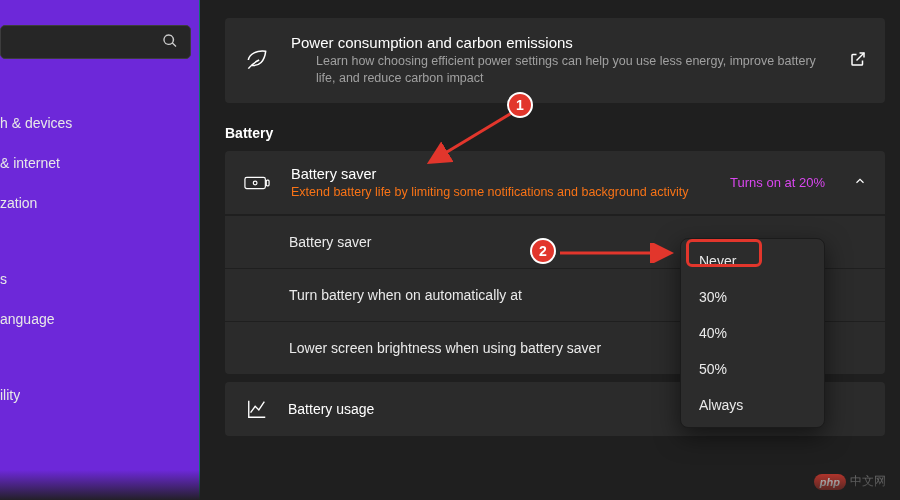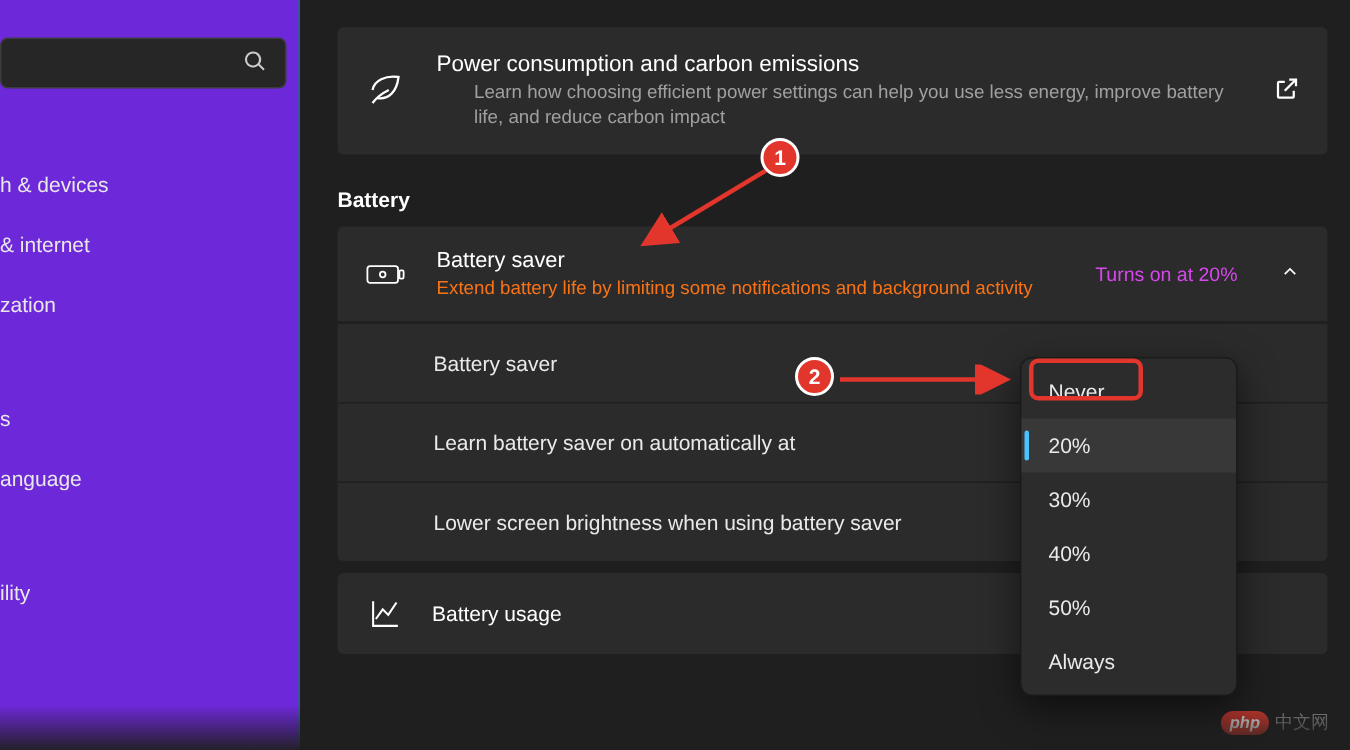--- a/index.html
+++ b/index.html
@@ -250,38 +250,37 @@
         <div class="desc">Extend battery life by limiting some notifications and background activity</div>
       </div>
       <div class="status">Turns on at 20%</div>
       <span class="chev">
         <svg viewBox="0 0 24 24">
             <path d="M6 15l6-6 6 6"></path>
           </svg>
       </span>
     </div>
     <div class="sub-row">Battery saver</div>
-    <div class="sub-row">Learn battery saver on automatically at</div>
+    <div class="sub-row">Turn battery when on automatically at</div>
     <div class="sub-row">Lower screen brightness when using battery saver</div>
   </div>
 
   <div class="usage-card">
     <span class="icon-slot">
       <svg viewBox="0 0 24 24">
           <path d="M3 3v18h18"></path>
           <path d="M5 16l5-7 4 4 6-9"></path>
         </svg>
     </span>
     <div class="title">Battery usage</div>
   </div>
 </div>
 
 <div class="dropdown">
   <div class="dropdown-item">Never</div>
-  <div class="dropdown-item selected">20%</div>
   <div class="dropdown-item">30%</div>
   <div class="dropdown-item">40%</div>
   <div class="dropdown-item">50%</div>
   <div class="dropdown-item">Always</div>
 </div>
 
 <div class="ann-badge" style="left:507px; top:92px;">1</div>
 <svg class="ann-arrow" style="left:420px; top:103px;" width="110" height="70" viewBox="0 0 110 70">
   <defs>
       <marker id="ah1" markerWidth="8" markerHeight="8" refX="6" refY="4" orient="auto">

